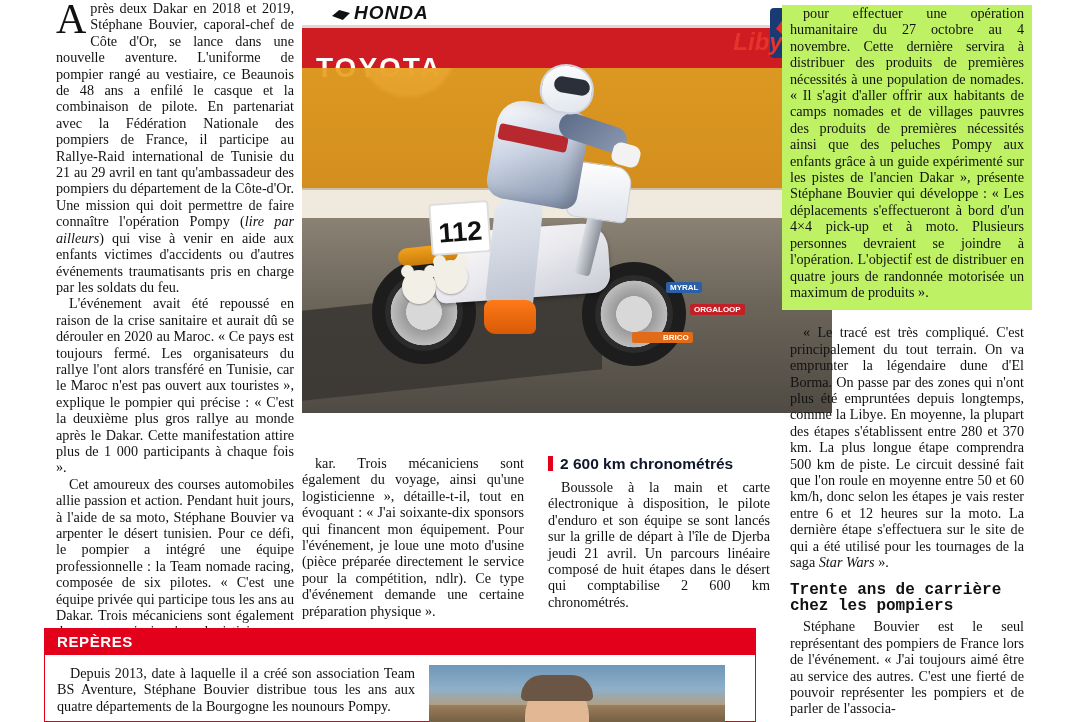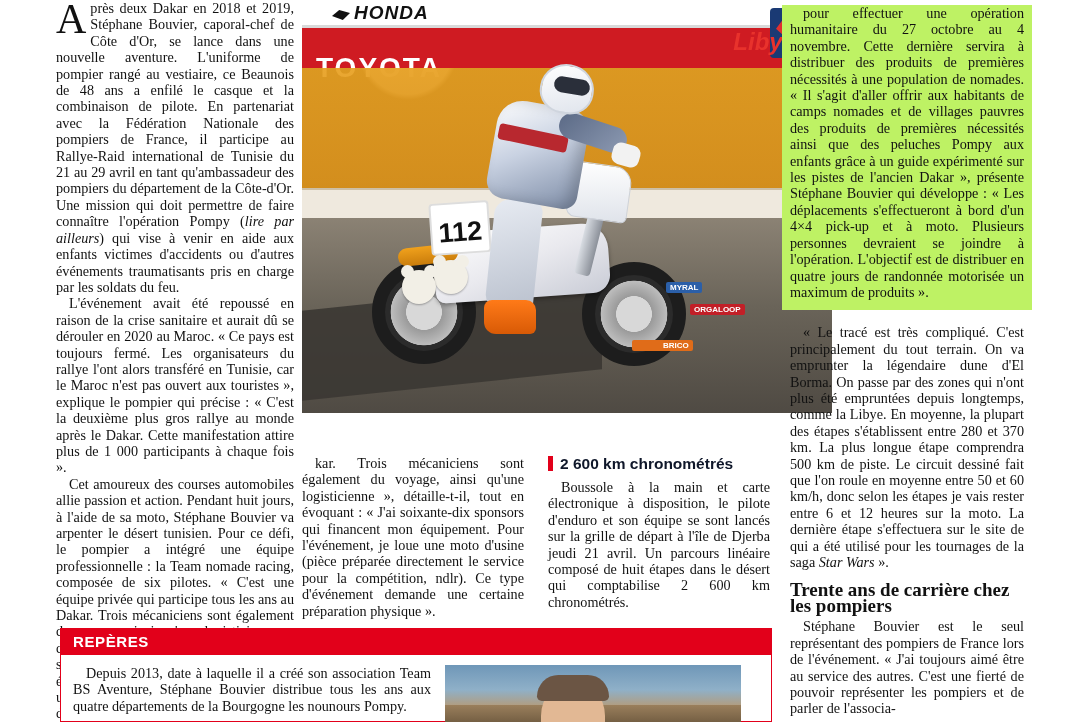--- a/index.html
+++ b/index.html
@@ -247,21 +247,21 @@
   .teddy::before { left: -1px; }
   .teddy::after { right: -1px; }
   .teddy.t1 { left: 62px; top: 110px; }
   .teddy.t2 { left: 30px; top: 120px; }
   .ph-sponsor {
     position: absolute;
     font-family: "Liberation Sans", sans-serif;
     font-weight: 700; font-size: 8px; color: #fff;
     background: #b8282f; padding: 1px 4px; border-radius: 2px; margin-top: 8px;
   }
-  .ph-s1 { left: 330px; top: 332px; background:#e06c19;padding-left:31px; }
+  .ph-s1 { left: 330px; top: 324px; background:#e06c19;padding-left:31px; }
   .ph-s2 { left: 388px; top: 296px; background:#c21f27; }
   .ph-s3 { left: 364px; top: 274px; background:#2b5fa8; }
 
   .caption {
     position: absolute;
     left: 302px; top: 415px;
     width: 466px;
     font-family: "Liberation Sans", sans-serif;
     font-size: 12.4px;
     line-height: 14.5px;
@@ -309,32 +309,32 @@
     position: absolute;
     left: 790px; top: 0px;
     width: 234px;
   }
   .tinted {
     background: #bef264;
     padding: 0 8px 10px 8px;
     margin: 5px -8px;
   }
   .col4 .sub2 {
-    font-family: Liberation Serif, serif;
+    font-family: Liberation Mono, monospace;
     font-weight: 700;
-    font-size: 19px;
+    font-size: 16px;
     line-height: 16px;
     margin: 12px 0 4px 0;
     text-align: left;
   }
 
   
   .reperes {
     position: absolute;
-    left: 60px; top: 628px;
+    left: 44px; top: 628px;
     width: 712px; height: 94px;
     border: 1px solid #e2001a;
     background: #fff;
   }
   .reperes-head {
     height: 26px;
     background: #e2001a;
     color: #fff;
     font-family: "Liberation Sans", sans-serif;
     font-weight: 700;

